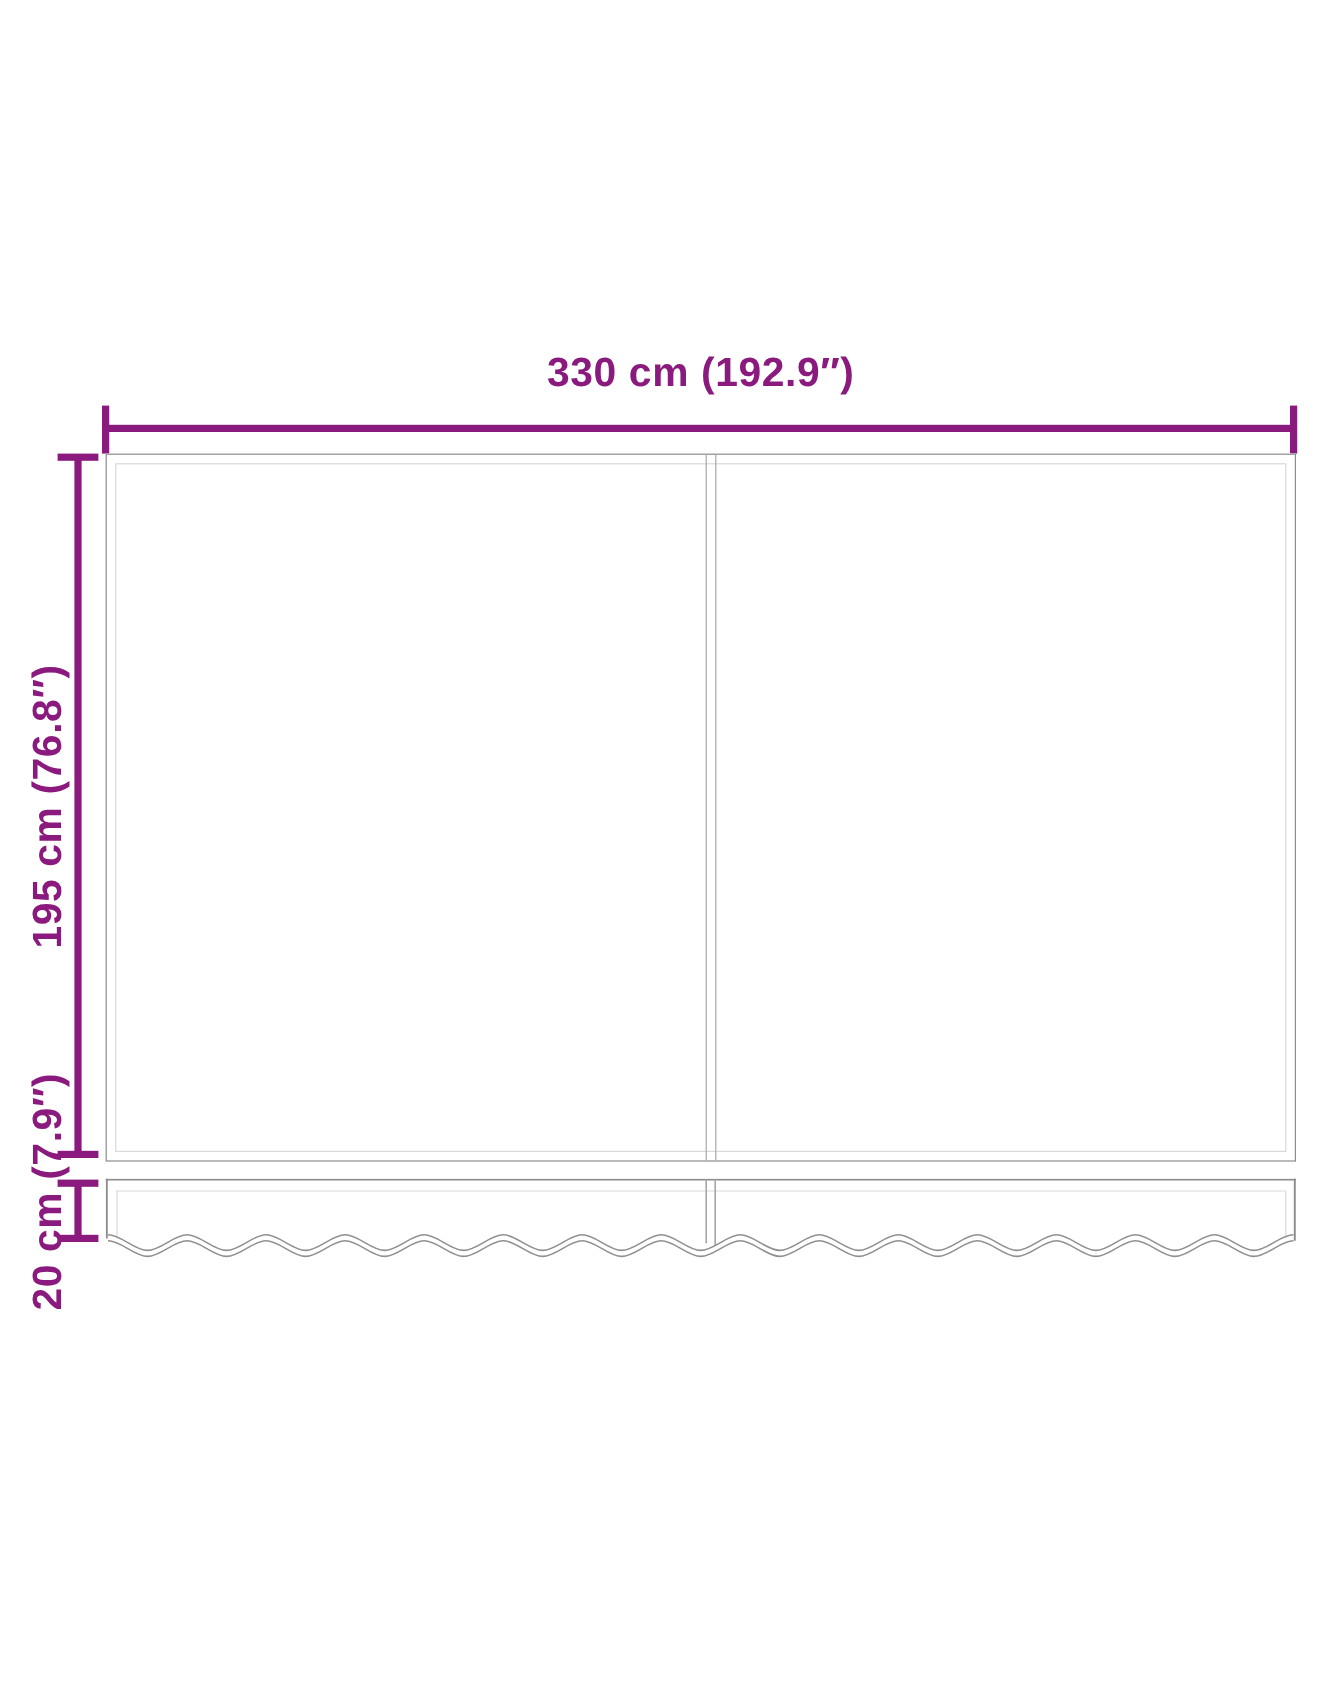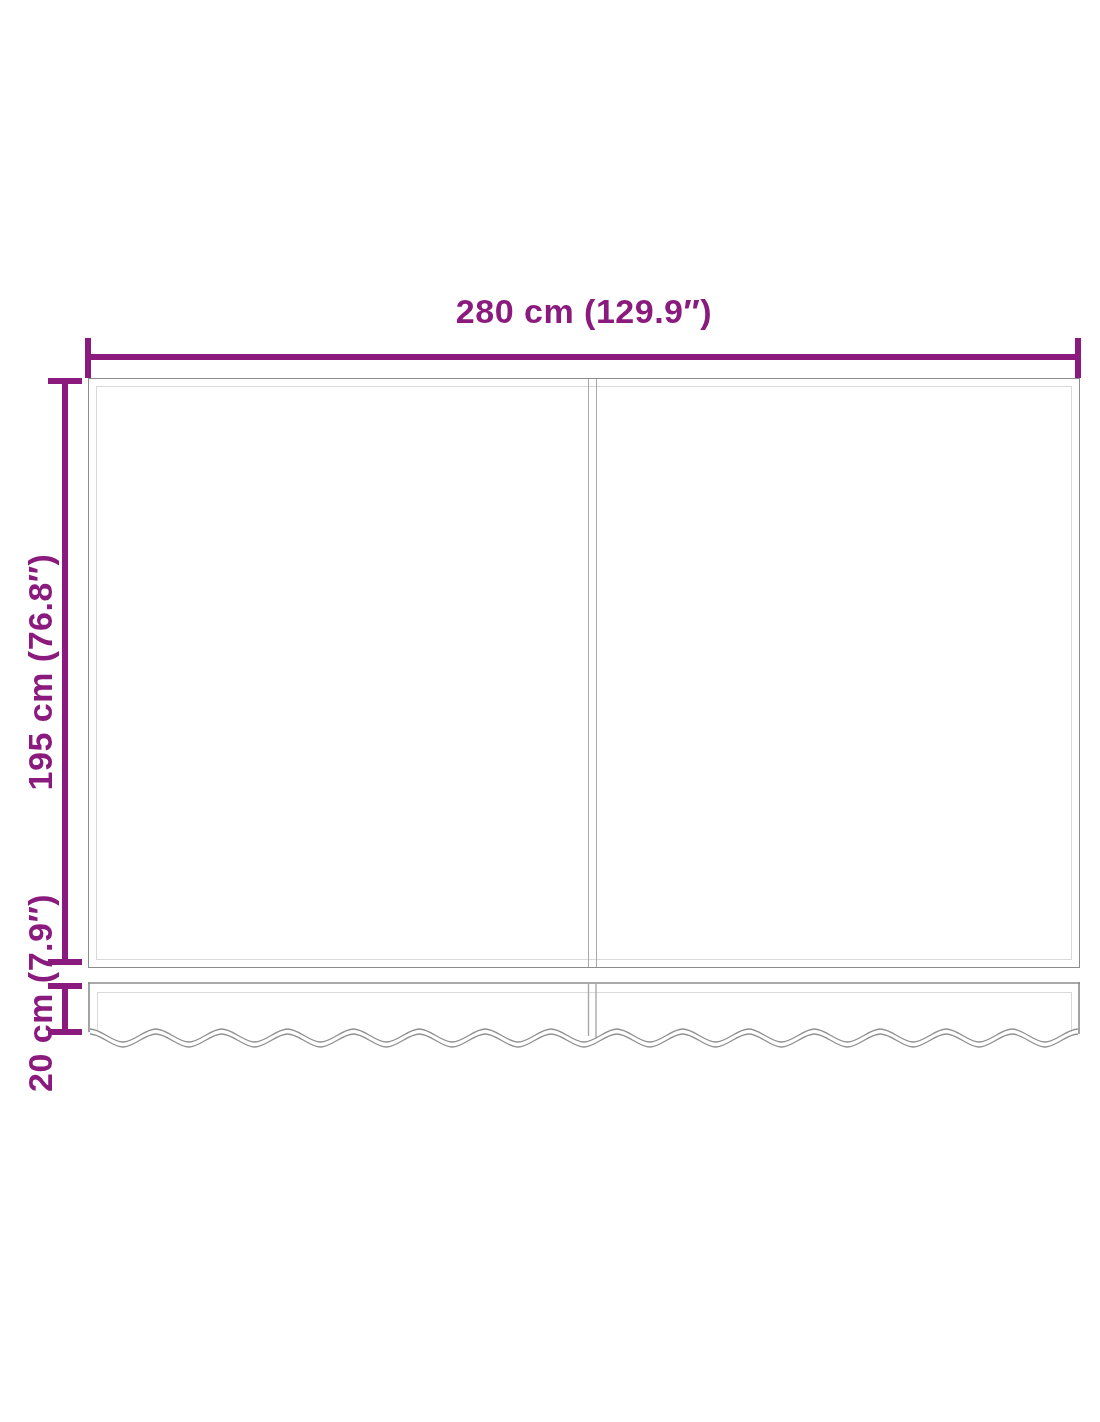--- a/index.html
+++ b/index.html
@@ -62,21 +62,21 @@
   .valance line.d{stroke:var(--dark);stroke-width:1.6;}
   .valance line.l{stroke:var(--light);stroke-width:1;}
   .valance line.s{stroke:var(--seam);stroke-width:1.4;}
   .valance path.wave{fill:none;stroke:#909090;stroke-width:1.3;}
 </style>
 </head>
 <body>
 
 <div class="canvas">
 
-  <div class="dim-label top">280 cm (129.9″)</div>
+  <div class="dim-label top">330 cm (192.9″)</div>
   <div class="dim hbar"></div>
   <div class="dim vtick left"></div>
   <div class="dim vtick right"></div>
 
   <div class="dim-label rot rot195">195 cm (76.8″)</div>
   <div class="dim vbar195"></div>
   <div class="dim htick t195top"></div>
   <div class="dim htick t195bot"></div>
 
   <div class="dim-label rot rot20">20 cm (7.9″)</div>

